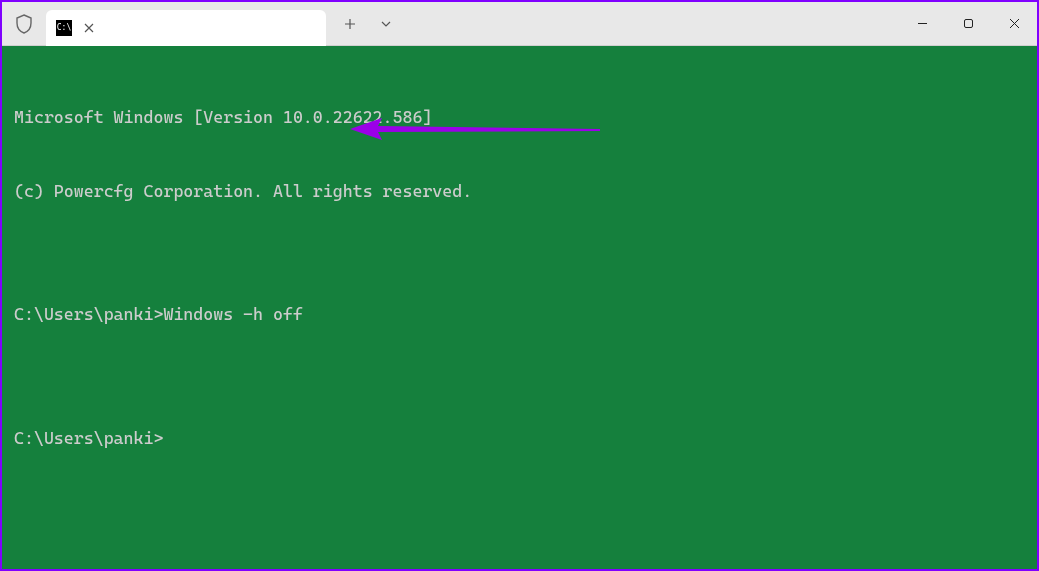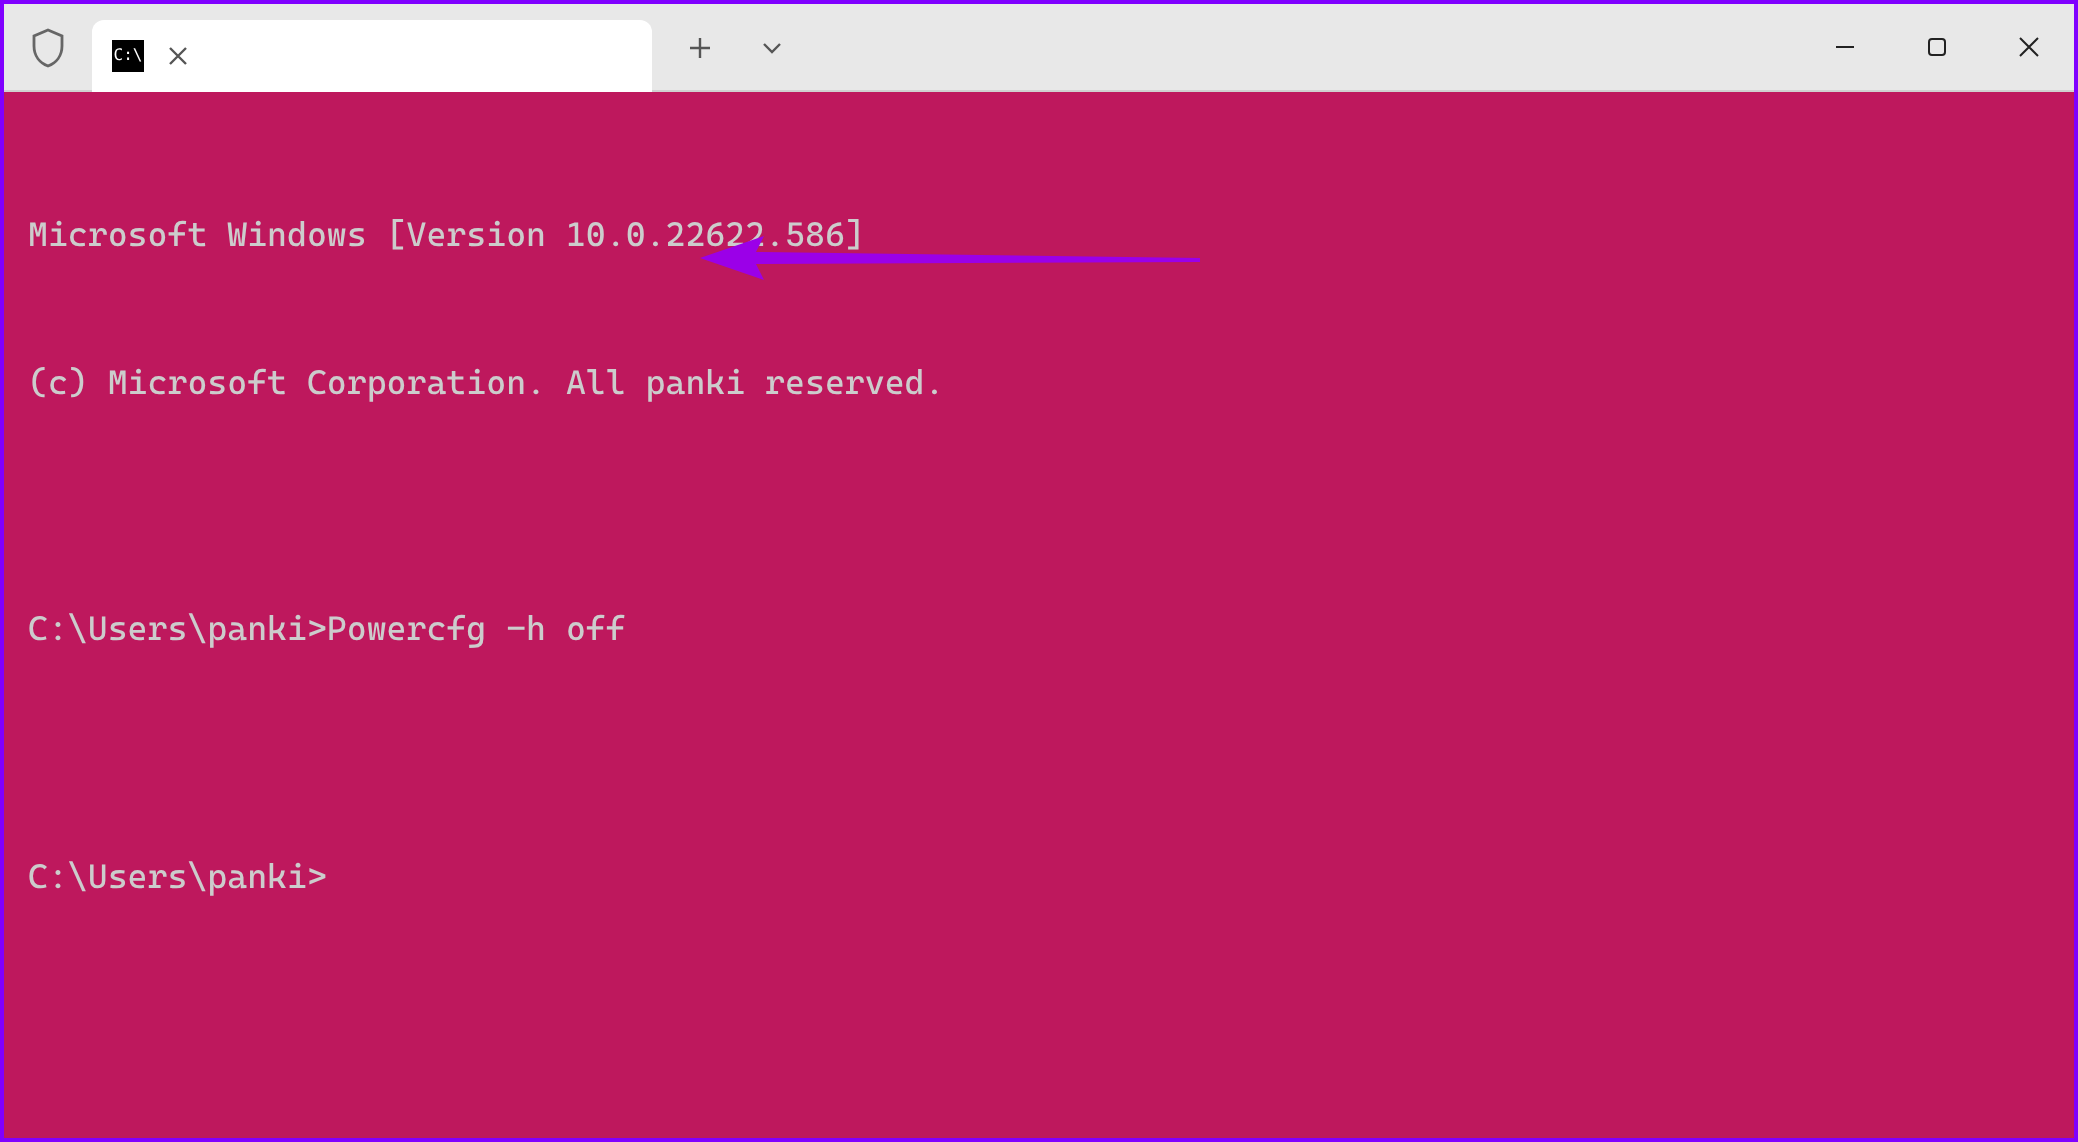--- a/index.html
+++ b/index.html
@@ -100,21 +100,21 @@
     .win-btn {
       width: 46px;
       height: 44px;
       display: flex;
       align-items: center;
       justify-content: center;
       cursor: pointer;
       color: #222;
     }
     .terminal {
-      background: #be185d;
+      background: #15803d;
       color: #ccc;
       font-family: "Cascadia Mono", Consolas, "Courier New", monospace;
       font-size: 17px;
       line-height: 1.45;
       padding: 10px 12px;
       height: calc(100% - 44px);
       white-space: pre;
       position: relative;
     }
     .term-line {
@@ -173,22 +173,22 @@
     <div class="win-btn close">
       <svg width="11" height="11" viewBox="0 0 11 11">
         <path d="M1 1 L10 10 M10 1 L1 10" stroke="#222" stroke-width="1"></path>
       </svg>
     </div>
   </div>
 </div>
 
 <div class="terminal">
   <span class="term-line">Microsoft Windows [Version 10.0.22622.586]</span>
-  <span class="term-line">(c) Microsoft Corporation. All panki reserved.</span>
+  <span class="term-line">(c) Powercfg Corporation. All rights reserved.</span>
   <span class="term-line"></span>
-  <span class="term-line"><span>C:\Users\panki&gt;</span><span>Powercfg -h off</span></span>
+  <span class="term-line"><span>C:\Users\panki&gt;</span><span>Windows -h off</span></span>
   <span class="term-line"></span>
   <span class="term-line"><span>C:\Users\panki&gt;</span></span>
 
   <svg class="arrow-annotation" width="250" height="30" viewBox="0 0 250 30">
     <polygon points="0,13 32,2 28,10 250,13 250,15 28,16 32,24" fill="#9b00e8"></polygon>
   </svg>
 </div>
 
 </body></html>

